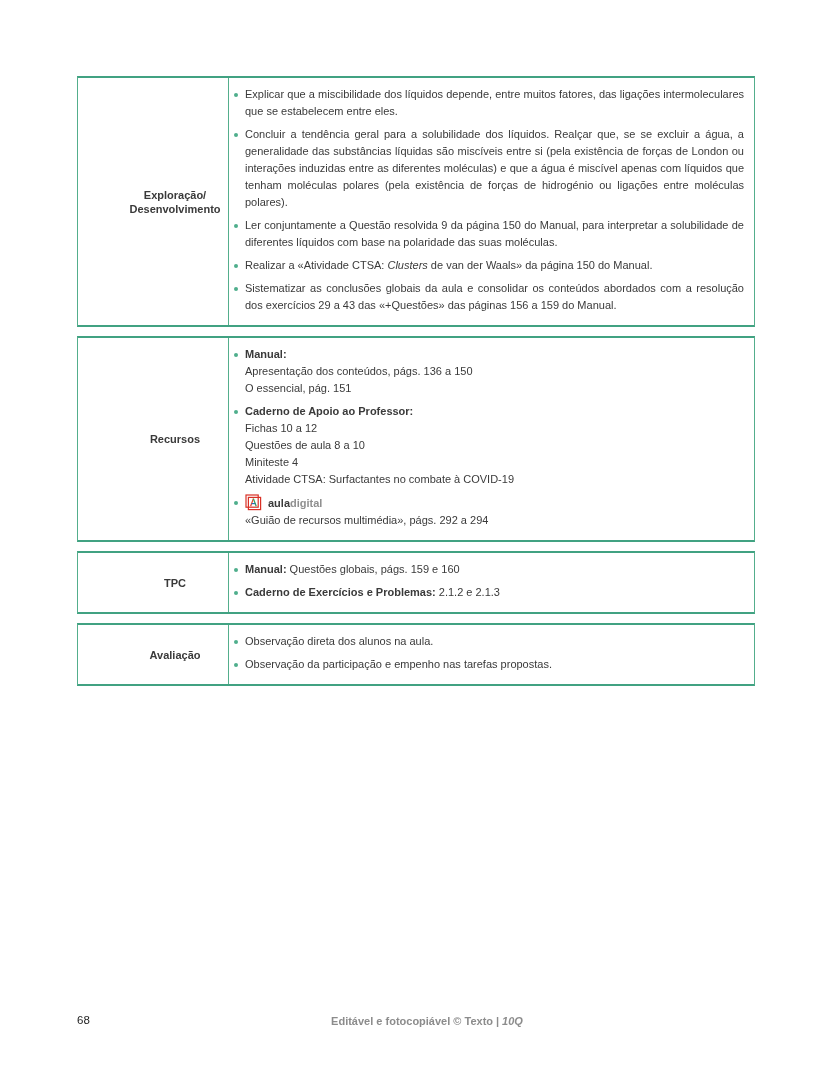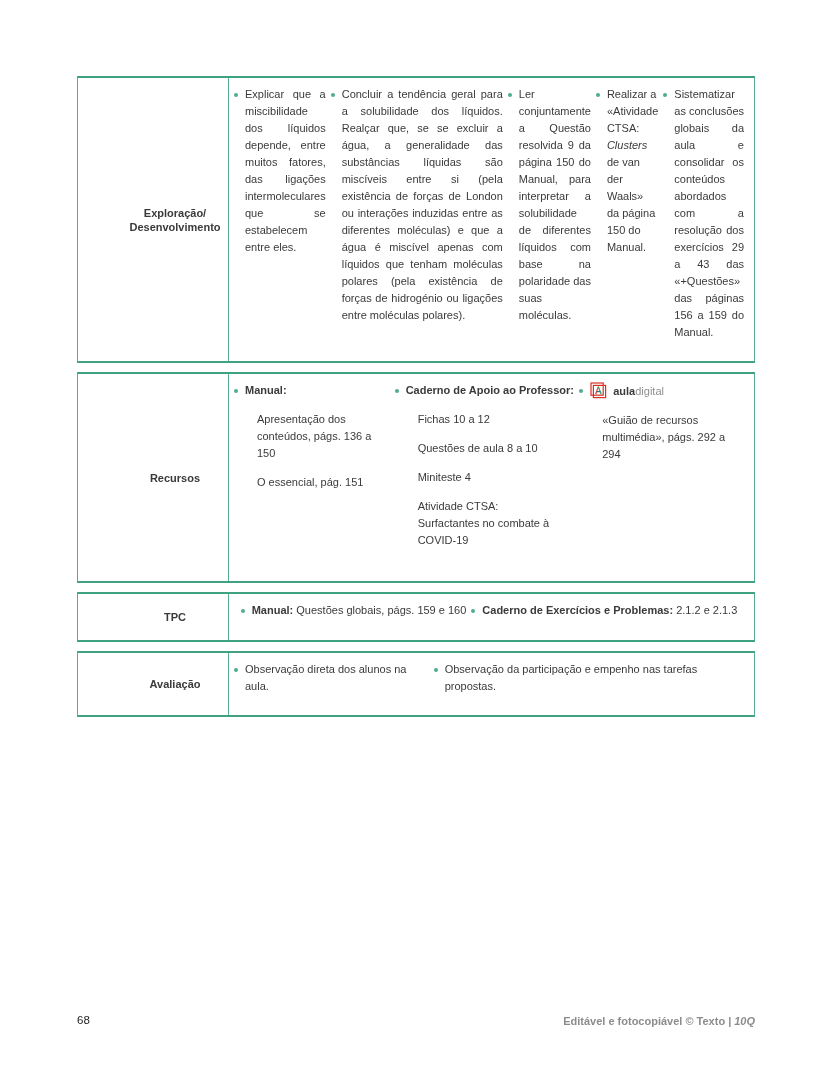--- a/index.html
+++ b/index.html
@@ -20,40 +20,40 @@
   .tbl:nth-of-type(3){ min-height:50px; }
   .tbl:nth-of-type(4){ min-height:43px; }
 
   .label {
     flex:0 0 107px; width:107px; box-sizing:border-box;
     display:flex; flex-direction:column; justify-content:center; align-items:center;
     text-align:center; font-weight:bold; font-size:11px; line-height:14px; color:#3a3a3a;
     border-right:1px solid #54ae8c; padding:3px 2px;margin-left:44px;
   }
   .content {
-    flex:1; box-sizing:border-box; padding:5px 10px 17px 0;
+    flex:1; box-sizing:border-box; padding:5px 10px 8px 0;
     font-size:11px; line-height:17px; color:#3a3a3a;
-    display:flex; flex-direction:row; justify-content:center;
+    display:flex; flex-direction:column; justify-content:center;
   }
   .item { position:relative; padding-left:16px; margin:3px 0; }
   .dot {
     position:absolute; left:5px; top:6.5px; width:4px; height:4px;
     border-radius:50%; background:#4fae8c; display:inline-block;
   }
   .item p { margin:0; }
   .just { text-align:justify; }
-  .sub { margin:12px; }
+  .sub { margin:0; }
   .b { font-weight:bold; }
   .i { font-style:italic; }
-  .muted { color:#8f8f8f; font-weight:normal; }
+  .muted { color:#8f8f8f; font-weight:bold; }
   .alogo { display:inline-block; vertical-align:-4px; margin-right:6px; line-height:0; }
 
   .footer { position:absolute; top:1015px; left:77px; right:73px; height:16px; font-size:11px; }
   .pagenum { position:absolute; left:0; top:-1px; font-weight:normal; color:#1f1f1f; font-size:11.5px; }
-  .fcenter { position:absolute; left:0; right:0; top:0; text-align:right; color:#8c8c8c; font-weight:bold;padding-left:22px; }
+  .fcenter { position:absolute; left:0; right:0; top:0; text-align:center; color:#8c8c8c; font-weight:bold;padding-left:22px; }
   .fcenter .sep { padding:0 3px; }
 </style>
 </head>
 <body>
 
 <div class="page">
   <div class="tables" id="sections">
       <section class="tbl">
         <div class="label">
           <div>Exploração/</div>

